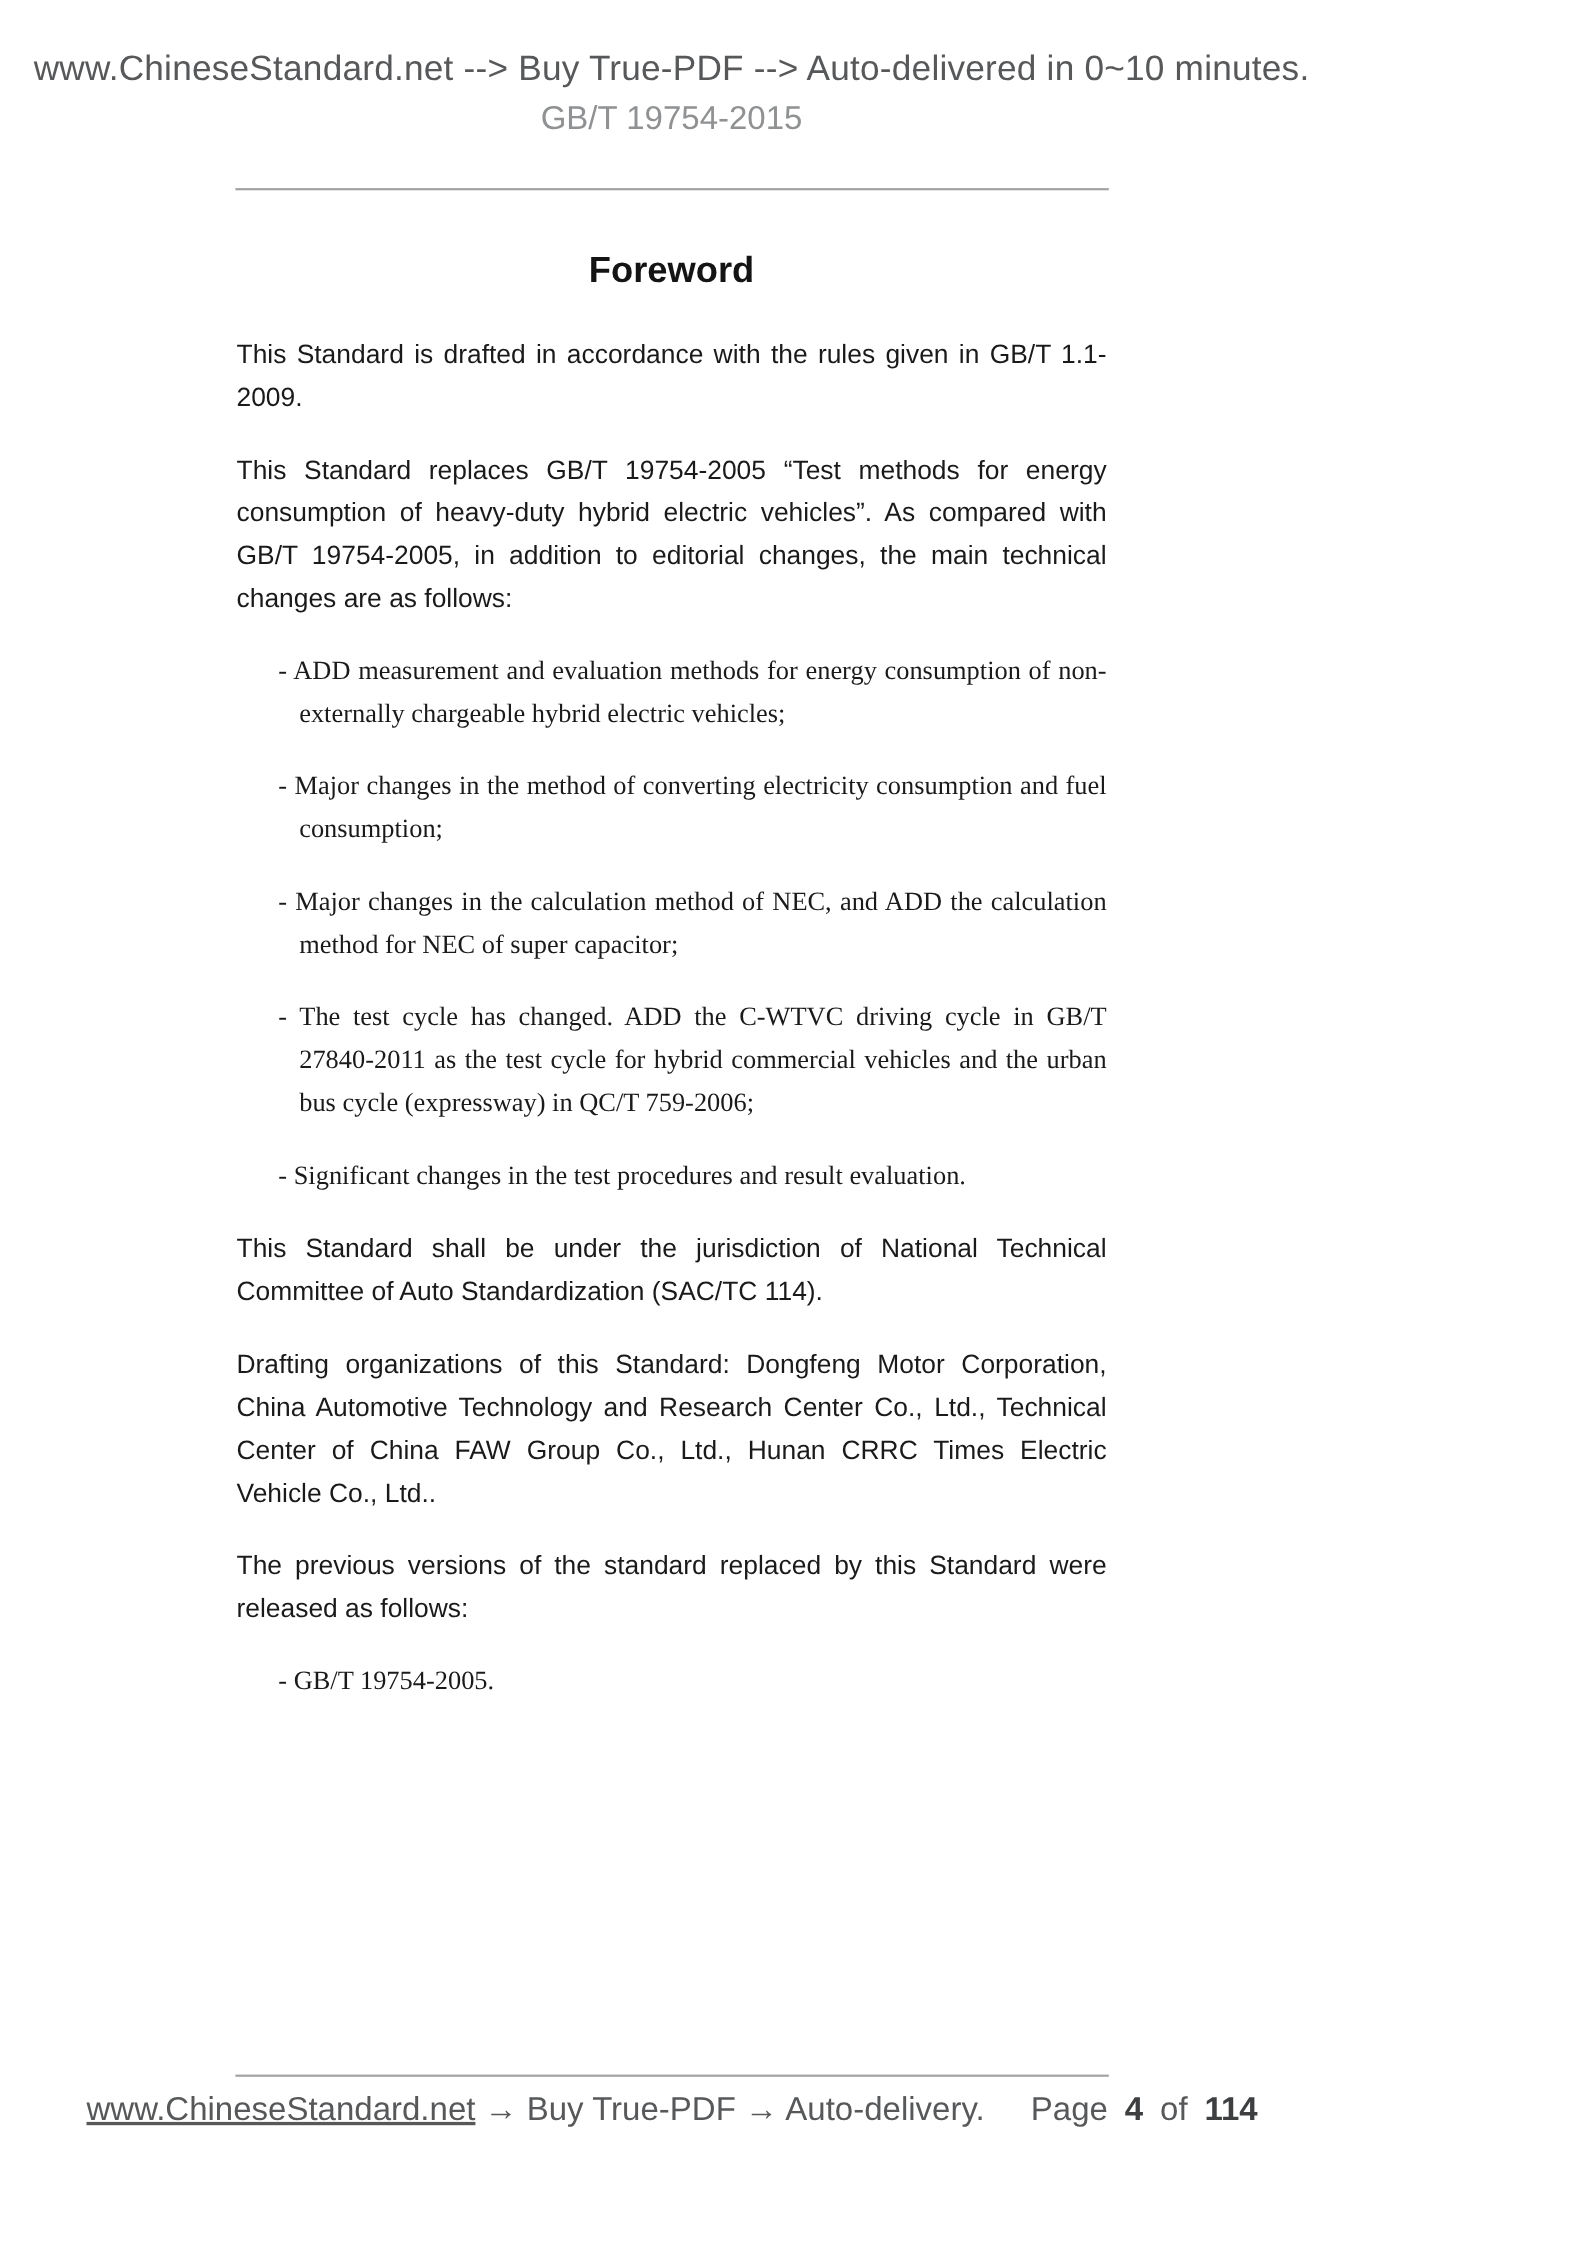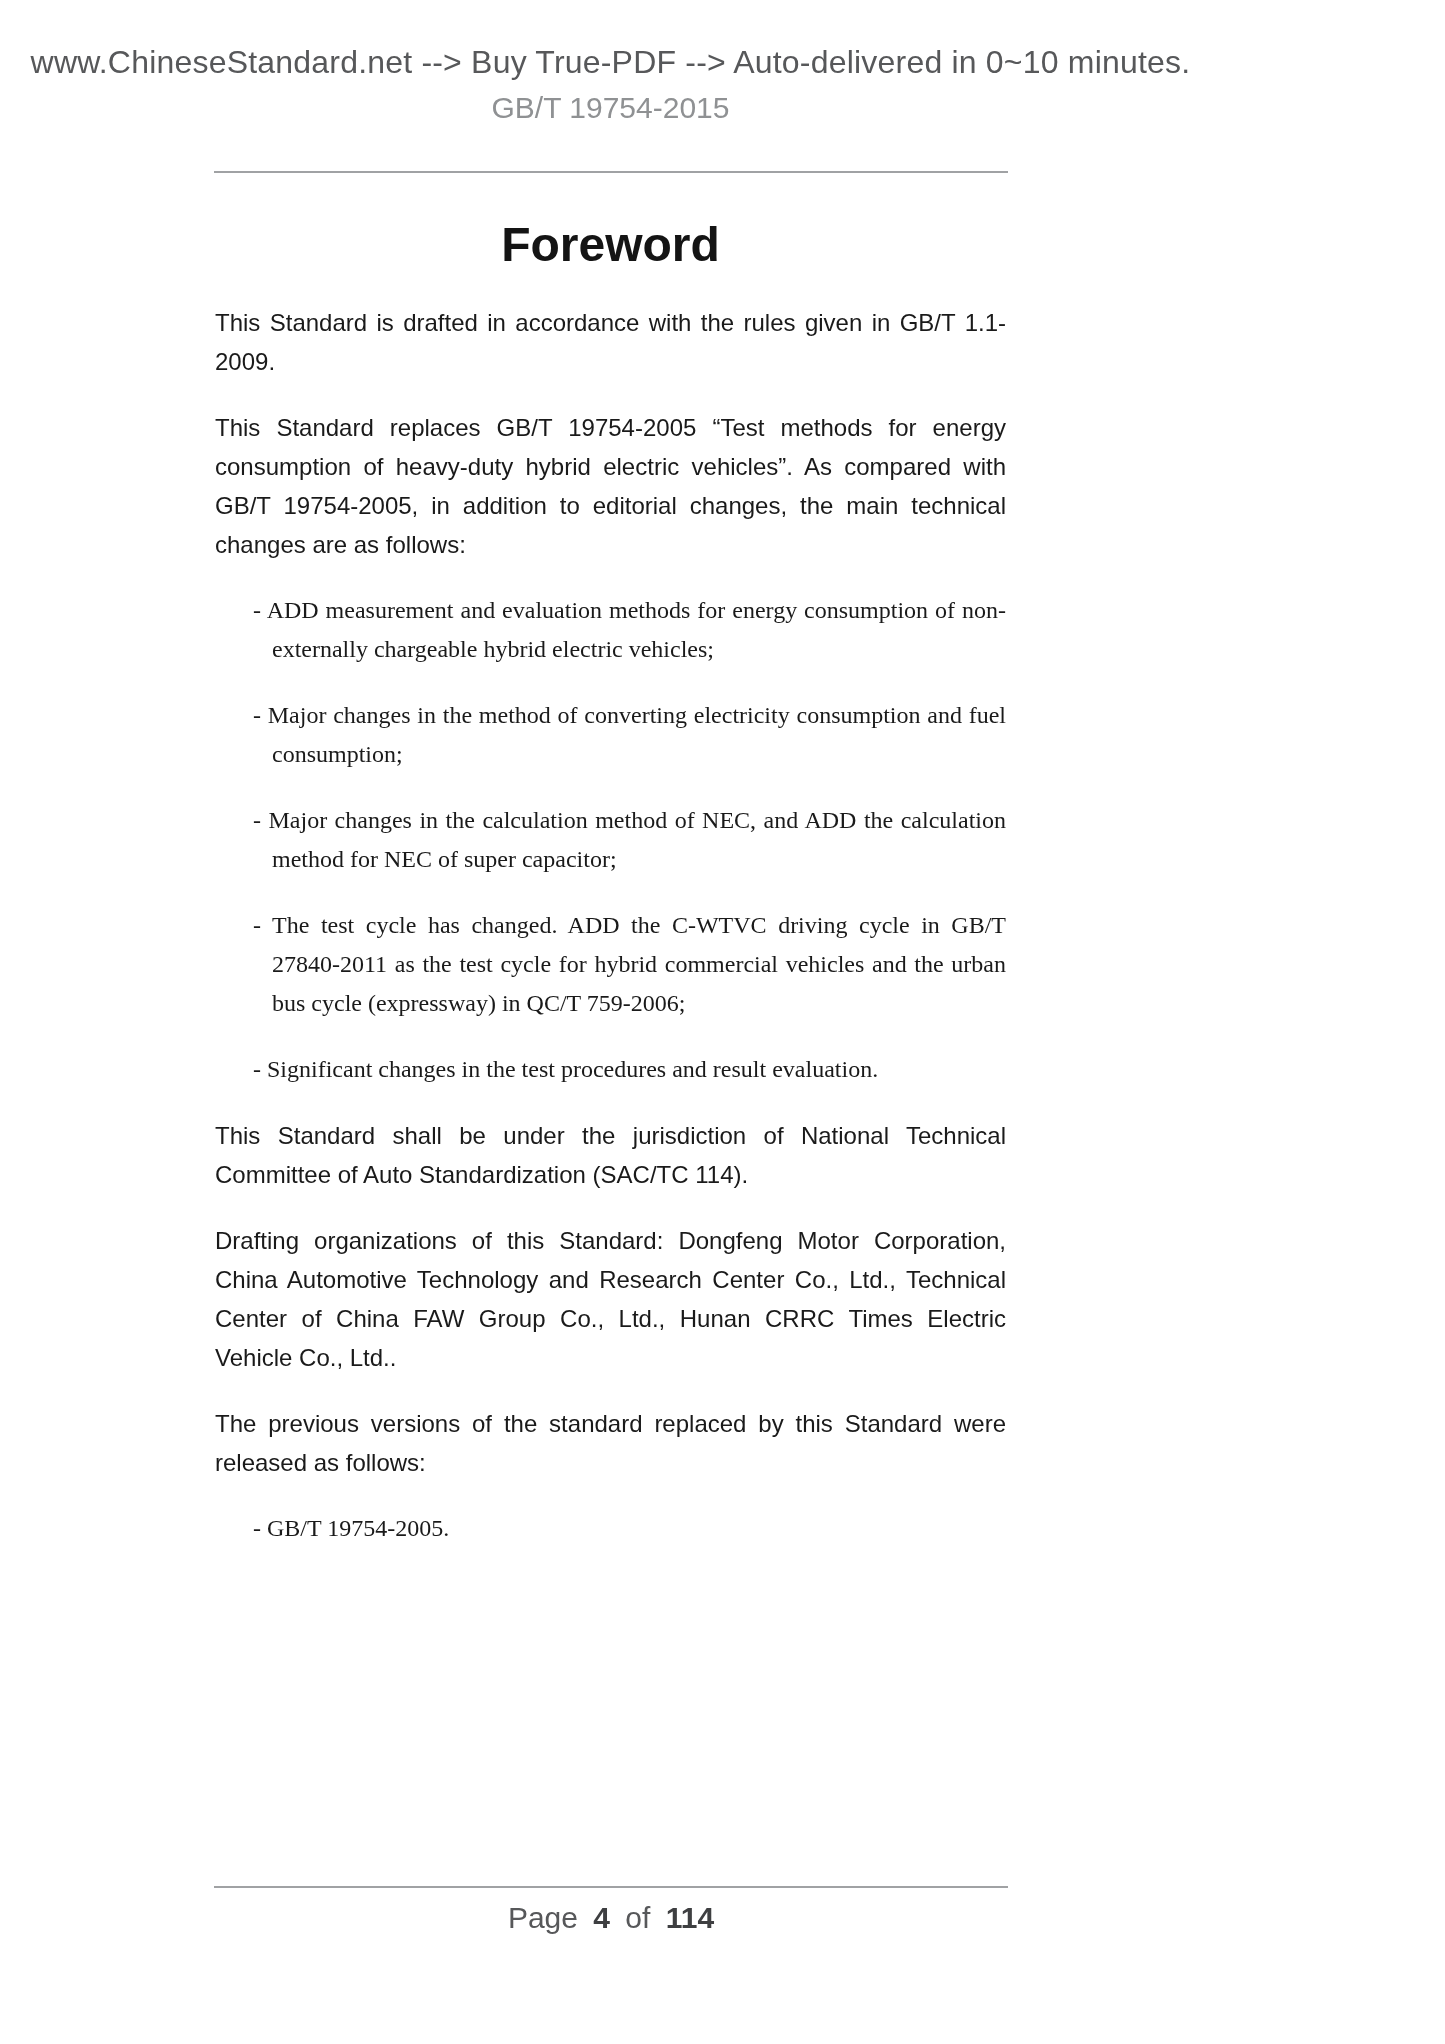--- a/index.html
+++ b/index.html
@@ -25,21 +25,21 @@
   }
   .rule {
     height: 2px;
     background: #a0a2a4;
   }
   .header .rule { margin: 46px 213px 0 214px; }
   
   .content { padding: 0 215px; }
   .doc-title {
     text-align: center;
-    font-size: 48px;
+    font-size: 33px;
     font-weight: bold;
     color: #141414;
     margin: 44px 0 0 0;
     line-height: 56px;
   }
   p.para, p.bullet {
     font-size: 24px;
     line-height: 39px;
     color: #1a1a1a;
     text-align: justify;
@@ -100,20 +100,24 @@
         <p class="para">This Standard shall be under the jurisdiction of National Technical Committee of Auto Standardization (SAC/TC 114).</p>
         <p class="para">Drafting organizations of this Standard: Dongfeng Motor Corporation, China Automotive Technology and Research Center Co., Ltd., Technical Center of China FAW Group Co., Ltd., Hunan CRRC Times Electric Vehicle Co., Ltd..</p>
         <p class="para">The previous versions of the standard replaced by this Standard were released as follows:</p>
         <p class="bullet">- GB/T 19754-2005.</p>
       </div>
   </div>
 
   <div class="footer">
     <div class="rule"></div>
     <div class="footer-row">
+      <span class="footer-left">
+        <a class="footer-link">www.ChineseStandard.net</a>
+        <span>→ Buy True-PDF → Auto-delivery.</span>
+      </span>
       <span class="page-indicator">
         <span>Page</span>
         <span class="page-num">4</span>
         <span>of</span>
         <span class="page-num">114</span>
       </span>
     </div>
   </div>
 
 </div>

